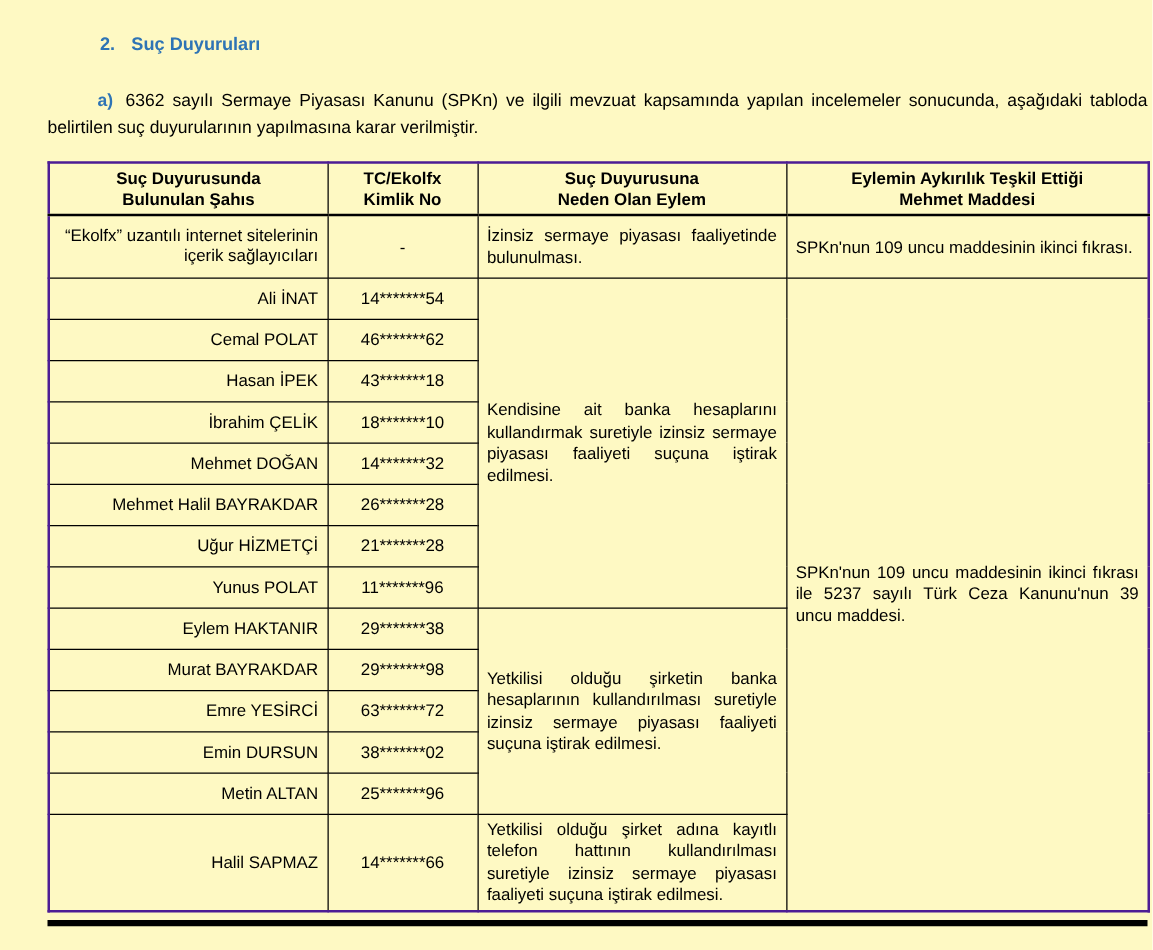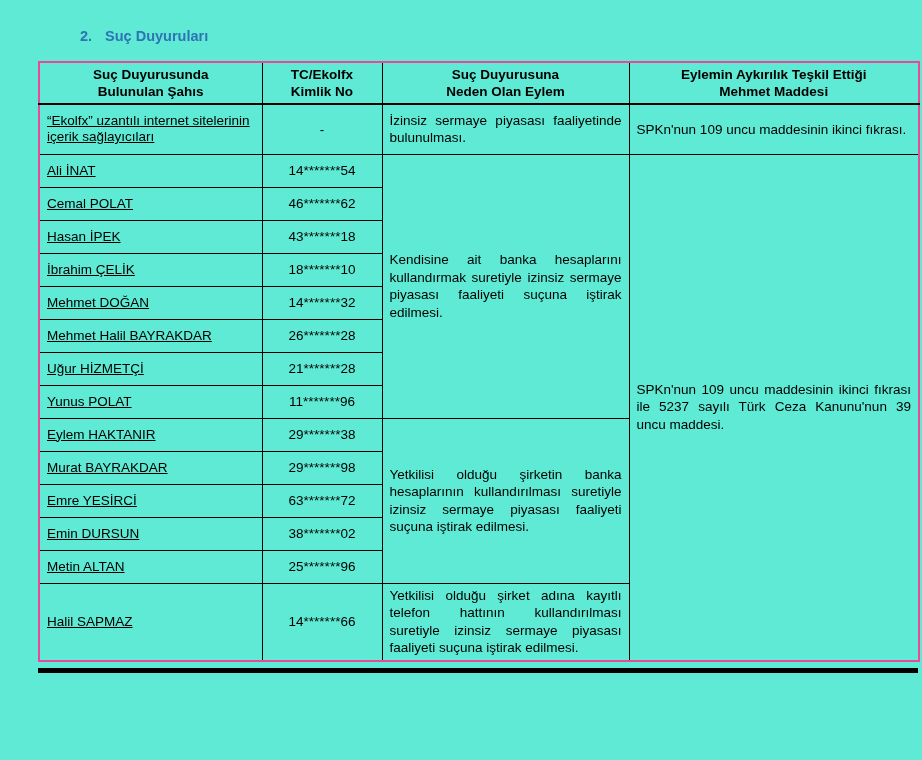--- a/index.html
+++ b/index.html
@@ -6,21 +6,21 @@
     margin: 0;
     padding: 0;
     background: #ffffff;
     font-family: "Liberation Sans", "DejaVu Sans", sans-serif;
     color: #000000;
   }
   .page {
     position: relative;
     width: 922px;
     height: 760px;
-    background: #5eead4;
+    background: #fef9c3;
     overflow: hidden;
   }
   .content {
     position: absolute;
     left: 38px;
     top: 28px;
     width: 880px;
   }
   .heading {
     margin: 0 0 0 42px;
@@ -39,44 +39,43 @@
   .intro .marker {
     font-weight: bold;
     color: #2E74B5;
     margin-right: 10px;
   }
   table.complaints {
     margin-top: 17px;
     width: 880px;
     border-collapse: collapse;
     table-layout: fixed;
-    border: 2px solid #ec4899;
+    border: 2px solid #4c1d95;
     font-size: 13.5px;
   }
   table.complaints th, table.complaints td {
     border: 1px solid #000;
     padding: 3px 7px;
     overflow: hidden;
   }
   table.complaints thead th {
     border-bottom: 2px solid #000;
     font-weight: bold;
     text-align: center;
     vertical-align: middle;
     height: 36px;
     line-height: 17px;
     padding: 2px 4px;
   }
   th .hline { display: block; }
   td.c-name {
-    text-align: left;
+    text-align: right;
     vertical-align: middle;
     padding-left: 9px;
     line-height: 16px;
-    text-decoration: underline;
   }
   td.c-id {
     text-align: center;
     vertical-align: middle;
   }
   td.c-just {
     text-align: justify;
     vertical-align: middle;
     line-height: 17.5px;
     padding: 4px 8px;
@@ -94,20 +93,23 @@
 </head>
 <body>
 
 <div class="page">
   <div class="content">
 
     <p class="heading">
       <span class="h-num">2.</span><span>Suç Duyuruları</span>
     </p>
 
+    <p class="intro">
+      <span class="marker">a)</span><span>6362 sayılı Sermaye Piyasası Kanunu (SPKn) ve ilgili mevzuat kapsamında yapılan incelemeler sonucunda, aşağıdaki tabloda belirtilen suç duyurularının yapılmasına karar verilmiştir.</span>
+    </p>
 
     <table class="complaints">
       <colgroup>
         <col style="width:223px">
         <col style="width:120px">
         <col style="width:247px">
         <col style="width:290px">
       </colgroup>
       <thead>
         <tr>

